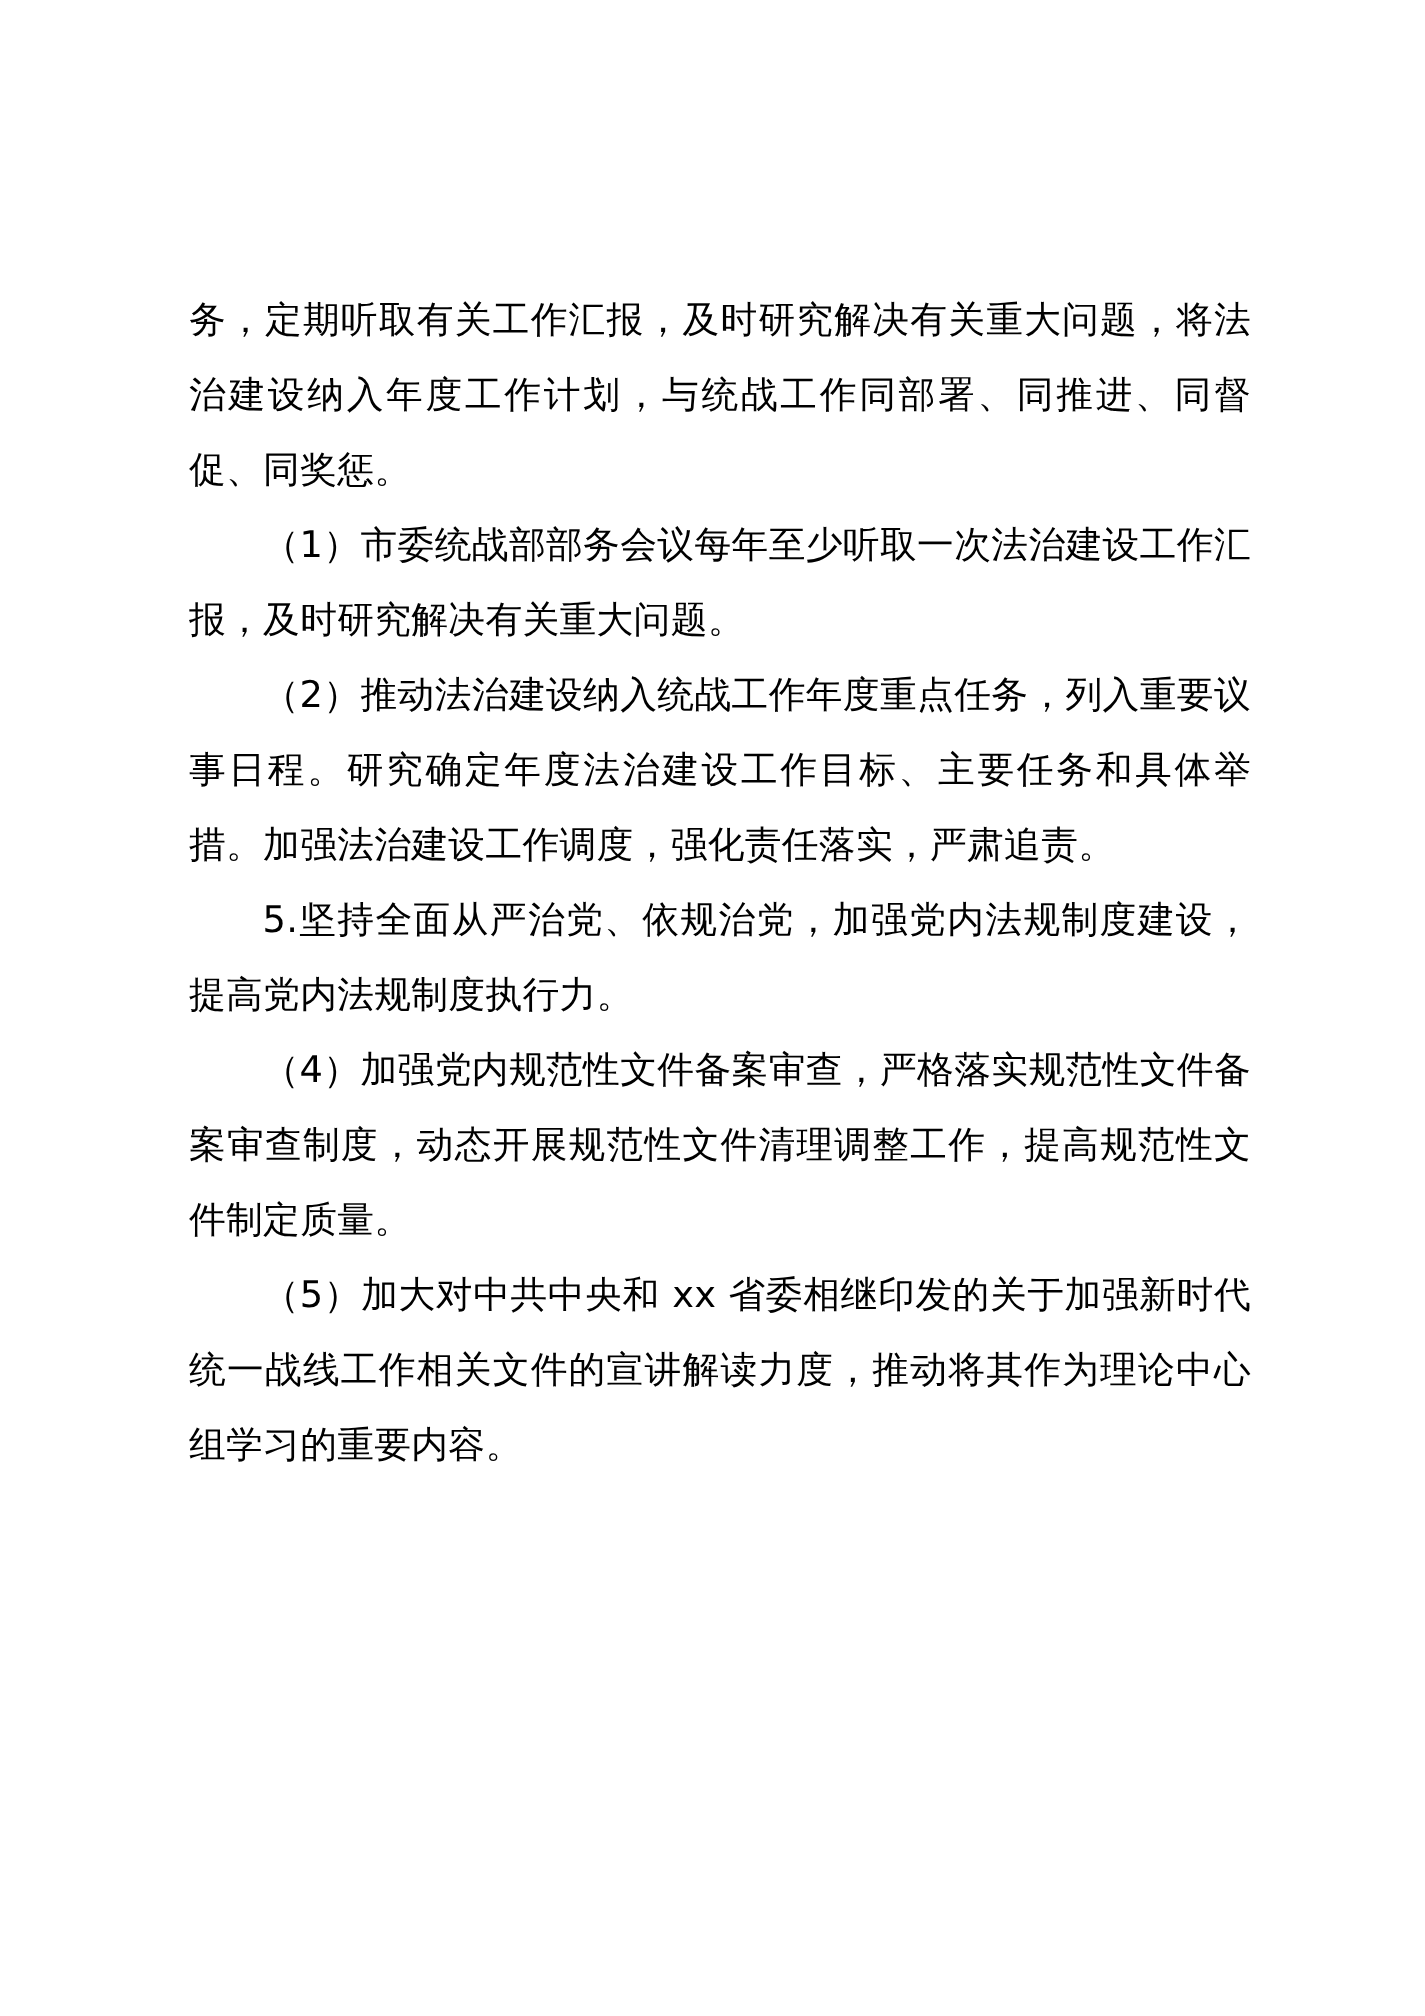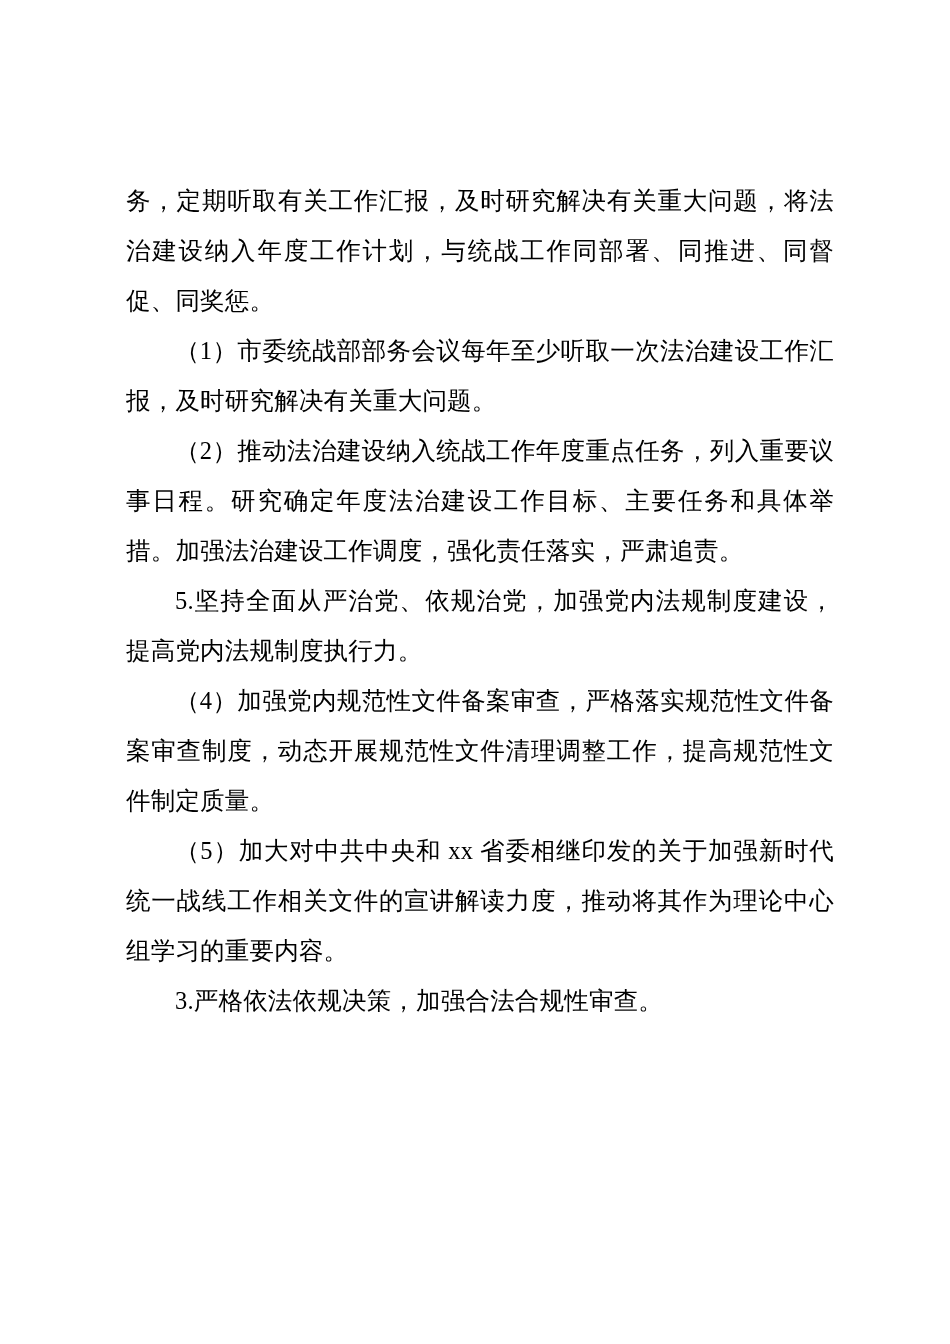--- a/index.html
+++ b/index.html
@@ -11,41 +11,39 @@
       width: 950px;
       height: 1344px;
       position: relative;
       overflow: hidden;
       font-family: "DejaVu Sans", "Liberation Sans", sans-serif;
       color: #000000;
     }
     .page {
       position: absolute;
       left: 126px;
-      top: 176px;
+      top: 188px;
       width: 708px;
     }
     .para {
       margin: 0;
       font-size: 24.5px;
       line-height: 50px;
       text-align: justify;
       text-align-last: left;
       letter-spacing: 0.2px;
       word-break: break-all;
     }
     .indent {
       text-indent: 49px;
-      font-family: Liberation Serif, serif;
     }
   </style>
 </head>
 <body>
 
 <div class="page">
   <p class="para">务，定期听取有关工作汇报，及时研究解决有关重大问题，将法治建设纳入年度工作计划，与统战工作同部署、同推进、同督促、同奖惩。</p>
   <p class="para indent">（1）市委统战部部务会议每年至少听取一次法治建设工作汇报，及时研究解决有关重大问题。</p>
   <p class="para indent">（2）推动法治建设纳入统战工作年度重点任务，列入重要议事日程。研究确定年度法治建设工作目标、主要任务和具体举措。加强法治建设工作调度，强化责任落实，严肃追责。</p>
   <p class="para indent">5.坚持全面从严治党、依规治党，加强党内法规制度建设，提高党内法规制度执行力。</p>
   <p class="para indent">（4）加强党内规范性文件备案审查，严格落实规范性文件备案审查制度，动态开展规范性文件清理调整工作，提高规范性文件制定质量。</p>
   <p class="para indent">（5）加大对中共中央和 xx 省委相继印发的关于加强新时代统一战线工作相关文件的宣讲解读力度，推动将其作为理论中心组学习的重要内容。</p>
-  <p class="para indent">3.严格依法依规决策，加强合法合规性审查。</p>
 </div>
 
 </body></html>

